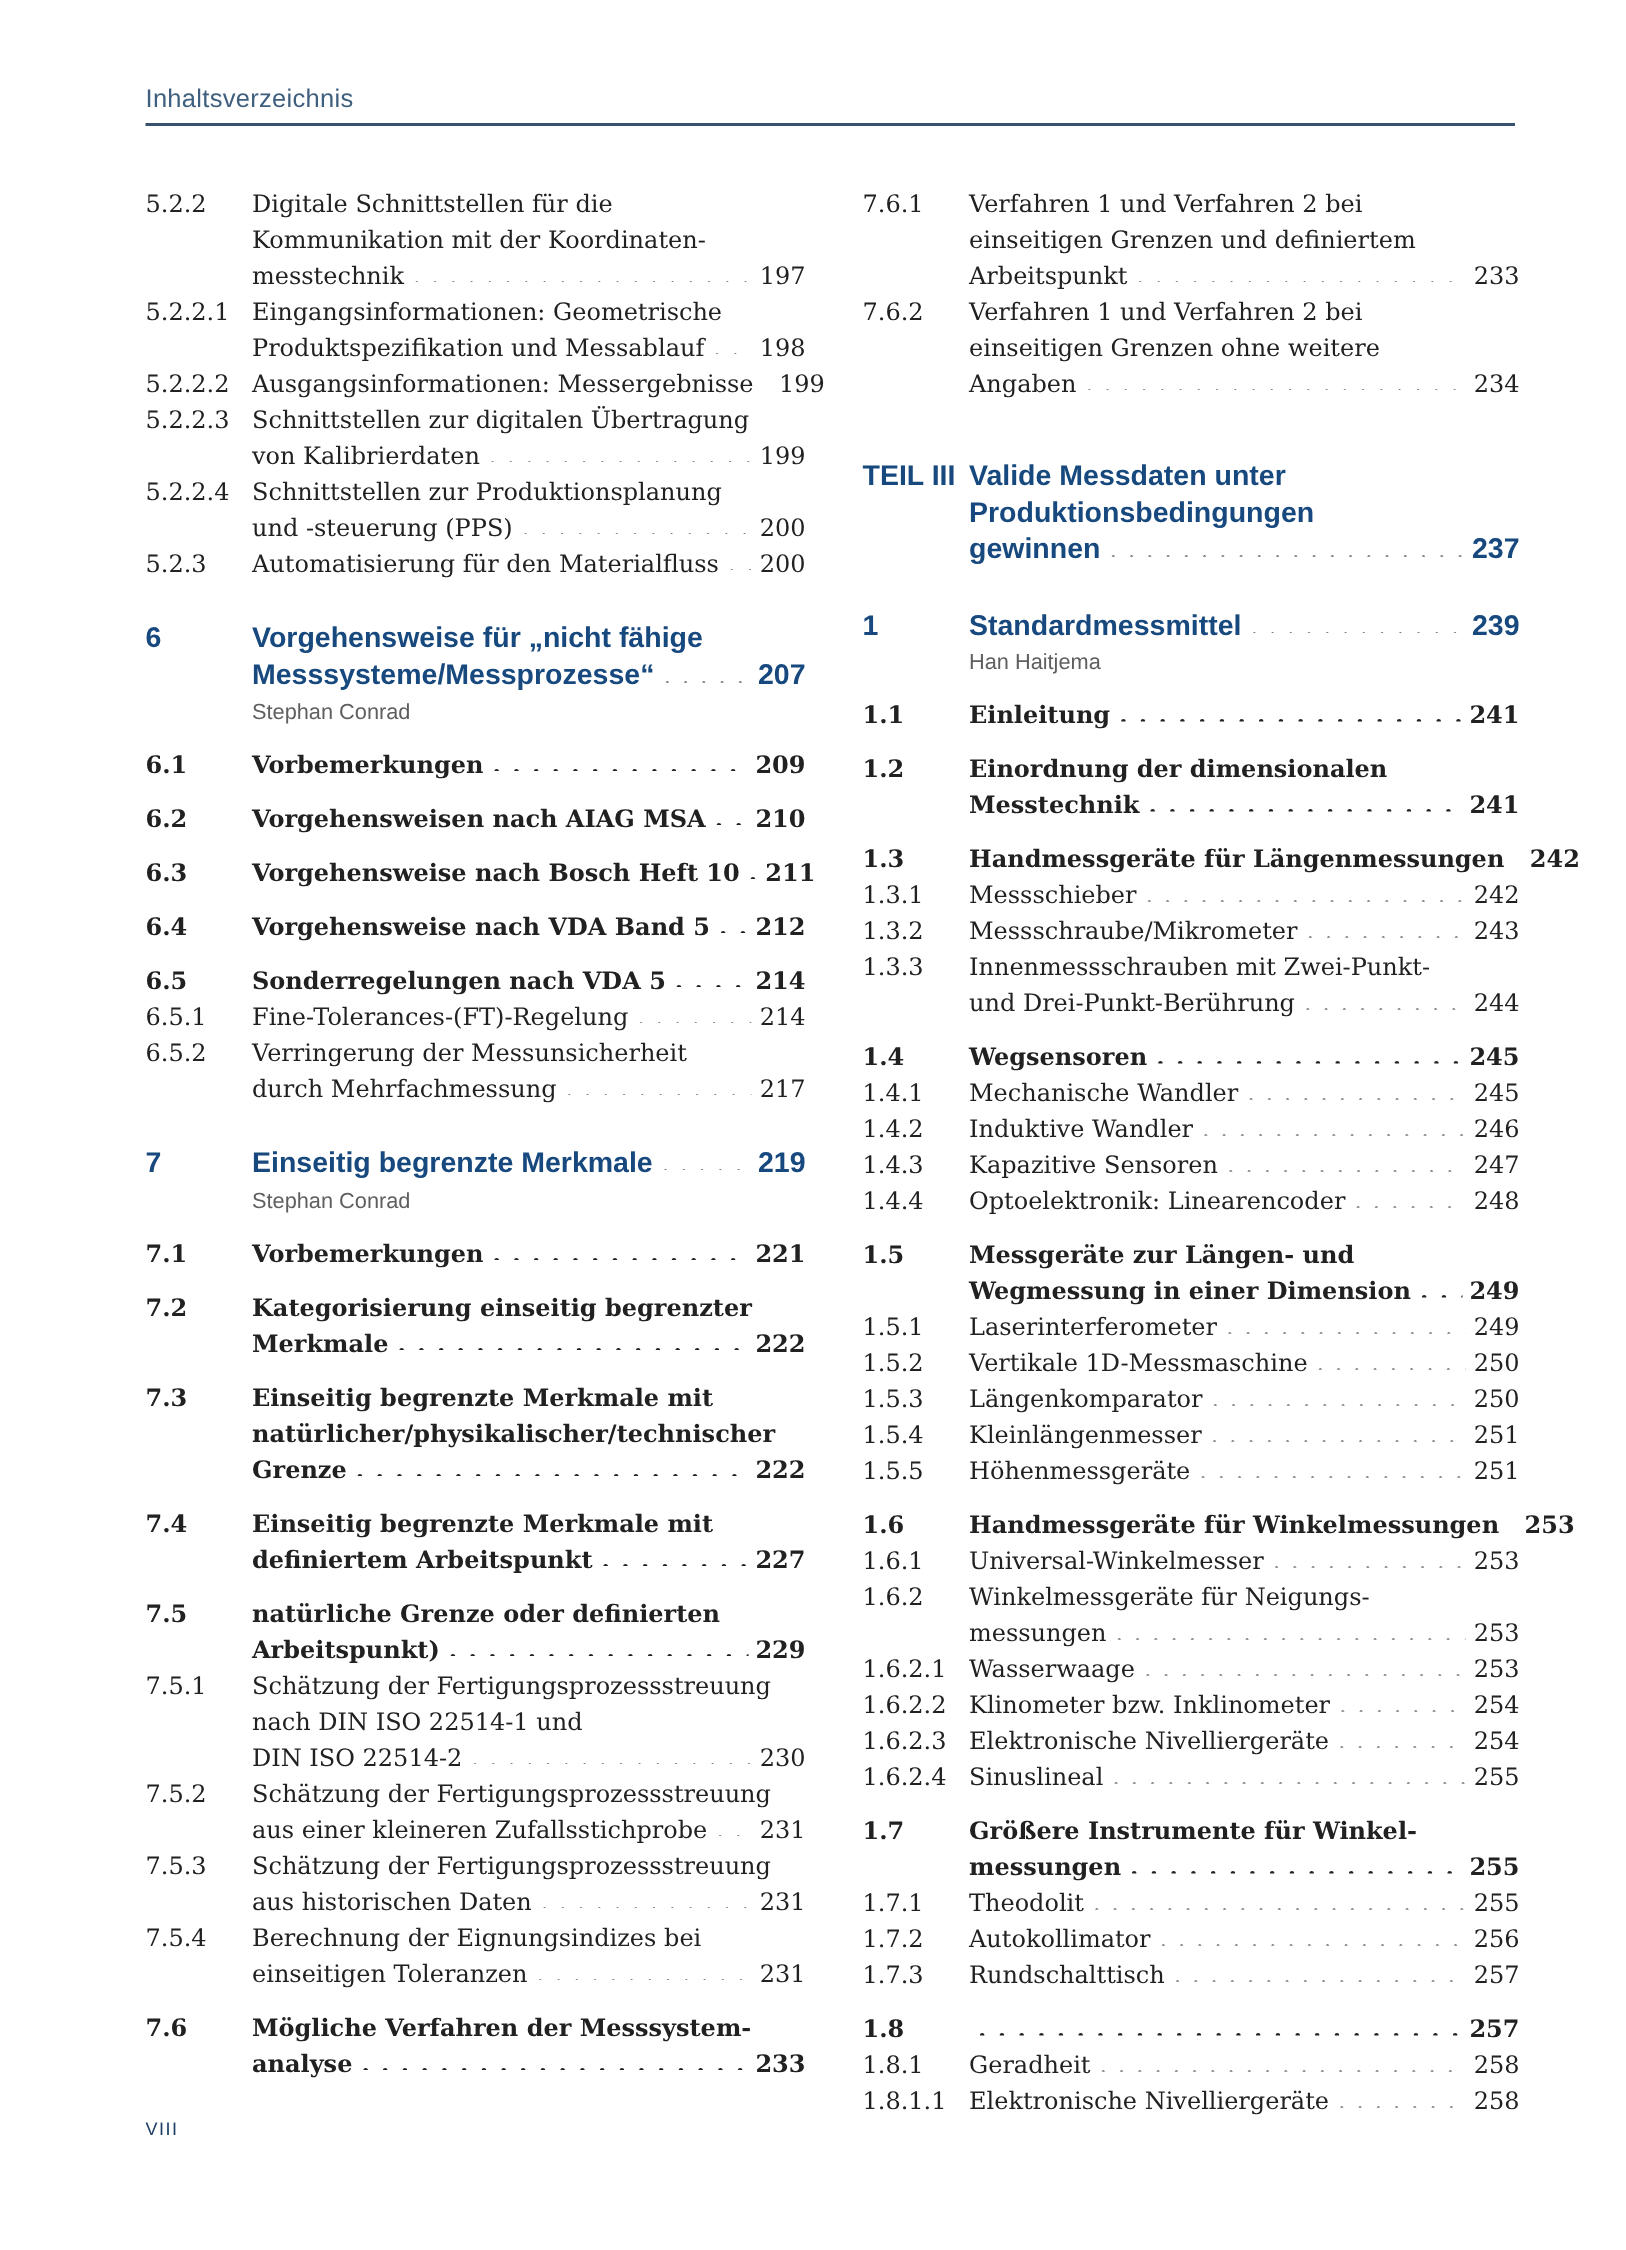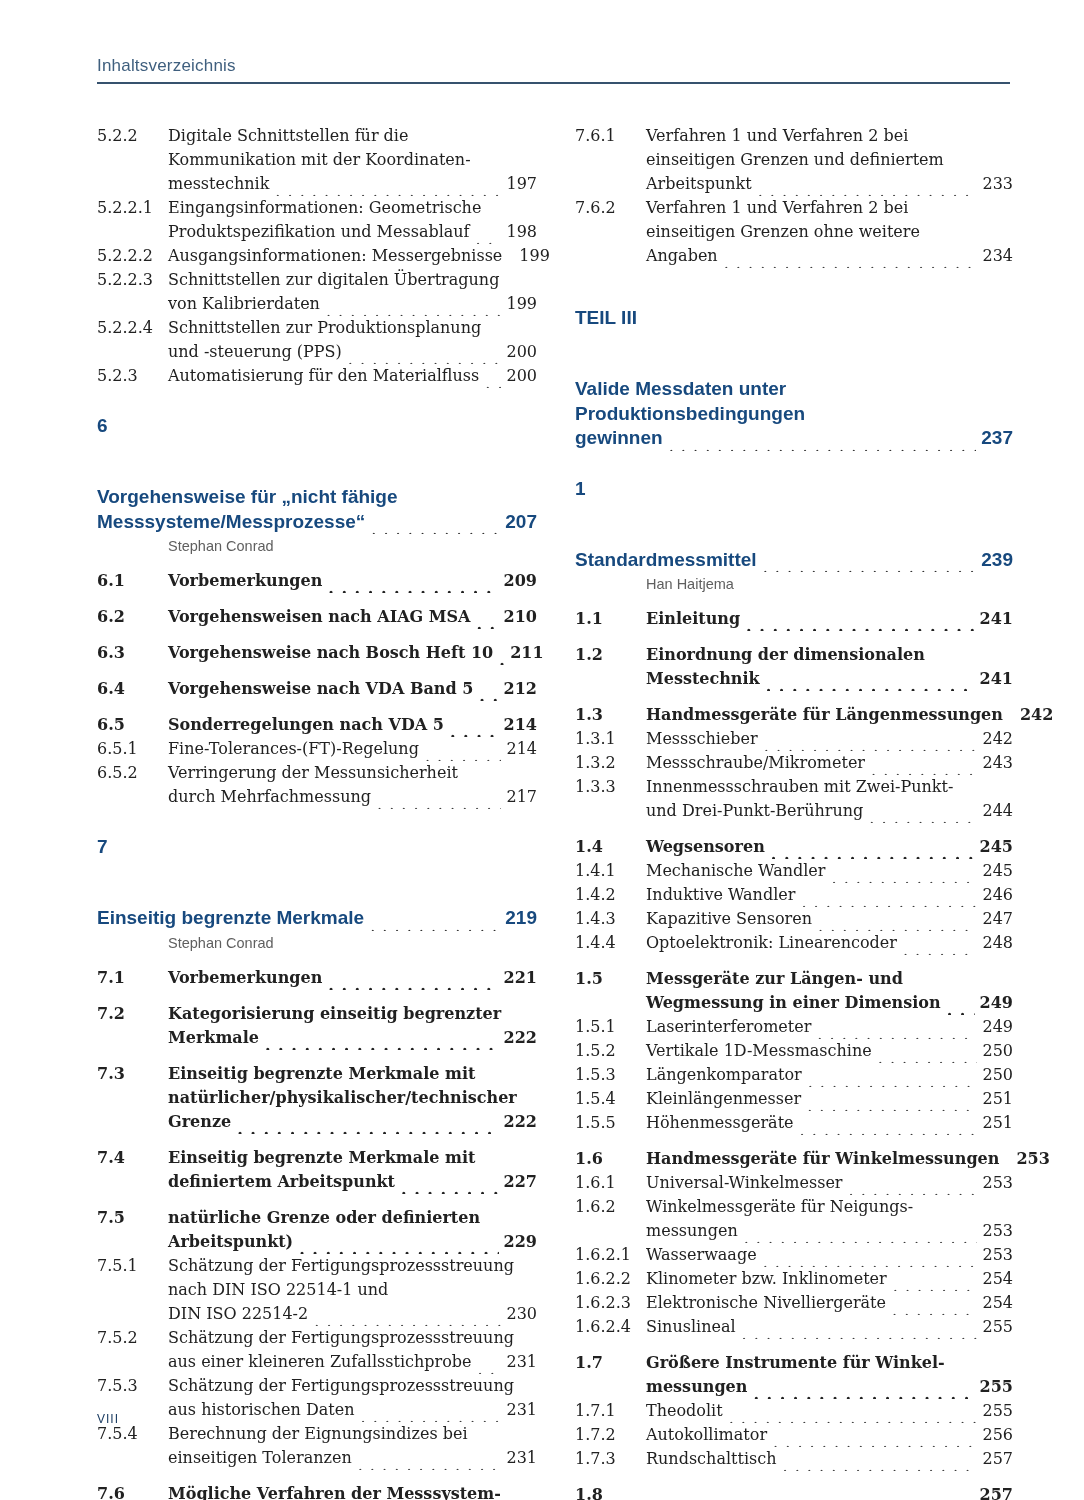--- a/index.html
+++ b/index.html
@@ -34,21 +34,21 @@
     align-items:flex-start;
   }
   .col{width:440px;flex:0 0 auto;}
   .col.right{width:438px;}
 
   
   .entry{display:flex;font-size:16px;line-height:24px;}
   .entry .num{width:71px;flex:0 0 71px;}
   .entry .body{flex:1;min-width:0;}
   .line{white-space:nowrap;}
-  .lastline{display:flex;align-items:flex-end;white-space:nowrap;}
+  .lastline{display:flex;align-items:flex-start;white-space:nowrap;}
   .lastline .txt{flex:0 1 auto;}
   .leader{
     flex:1 1 aupx;
     min-width:6px;
     overflow:hidden;
     height:1em;
     margin:0 5px 0 6px;
     color:#3c3c3c;
     font-weight:400;
   }
@@ -68,21 +68,20 @@
   .entry.bold .leader{font-weight:bold;color:#222;}
   .entry.regular{font-weight:400;}
 
   .entry.chapter,.entry.part{
     font-family:"Liberation Sans", sans-serif;
     font-weight:bold;
     font-size:19px;
     line-height:24.5px;
     color:#17497e;
     margin-top:26px;
-    flex-direction:column;
   }
   .entry.part{margin-top:38px;}
   .entry.chapter .leader,.entry.part .leader{
     font-family:"DejaVu Serif", serif;
     font-size:16px;
     font-weight:500;
     color:#2e2e2e;
   }
   .author{
     font-family:"Liberation Sans", sans-serif;

